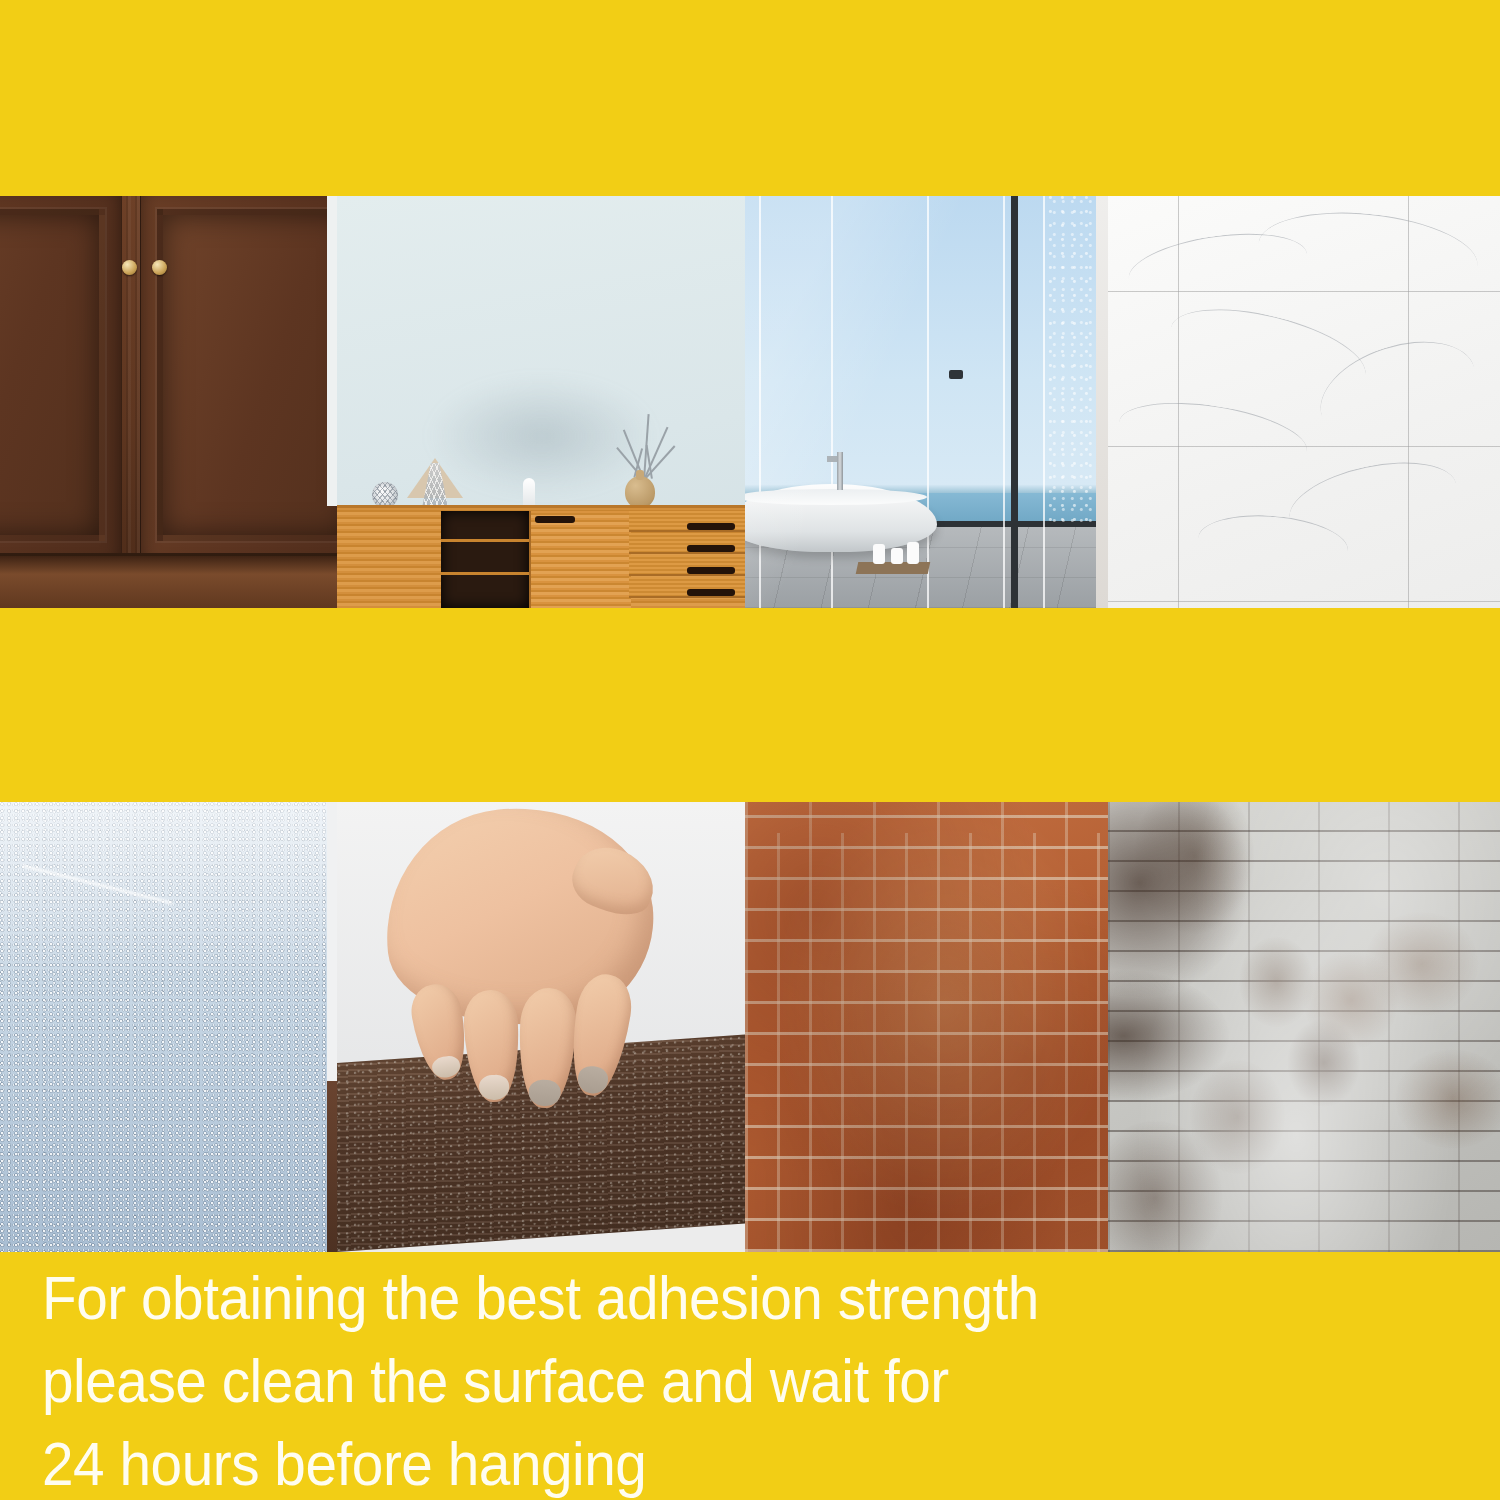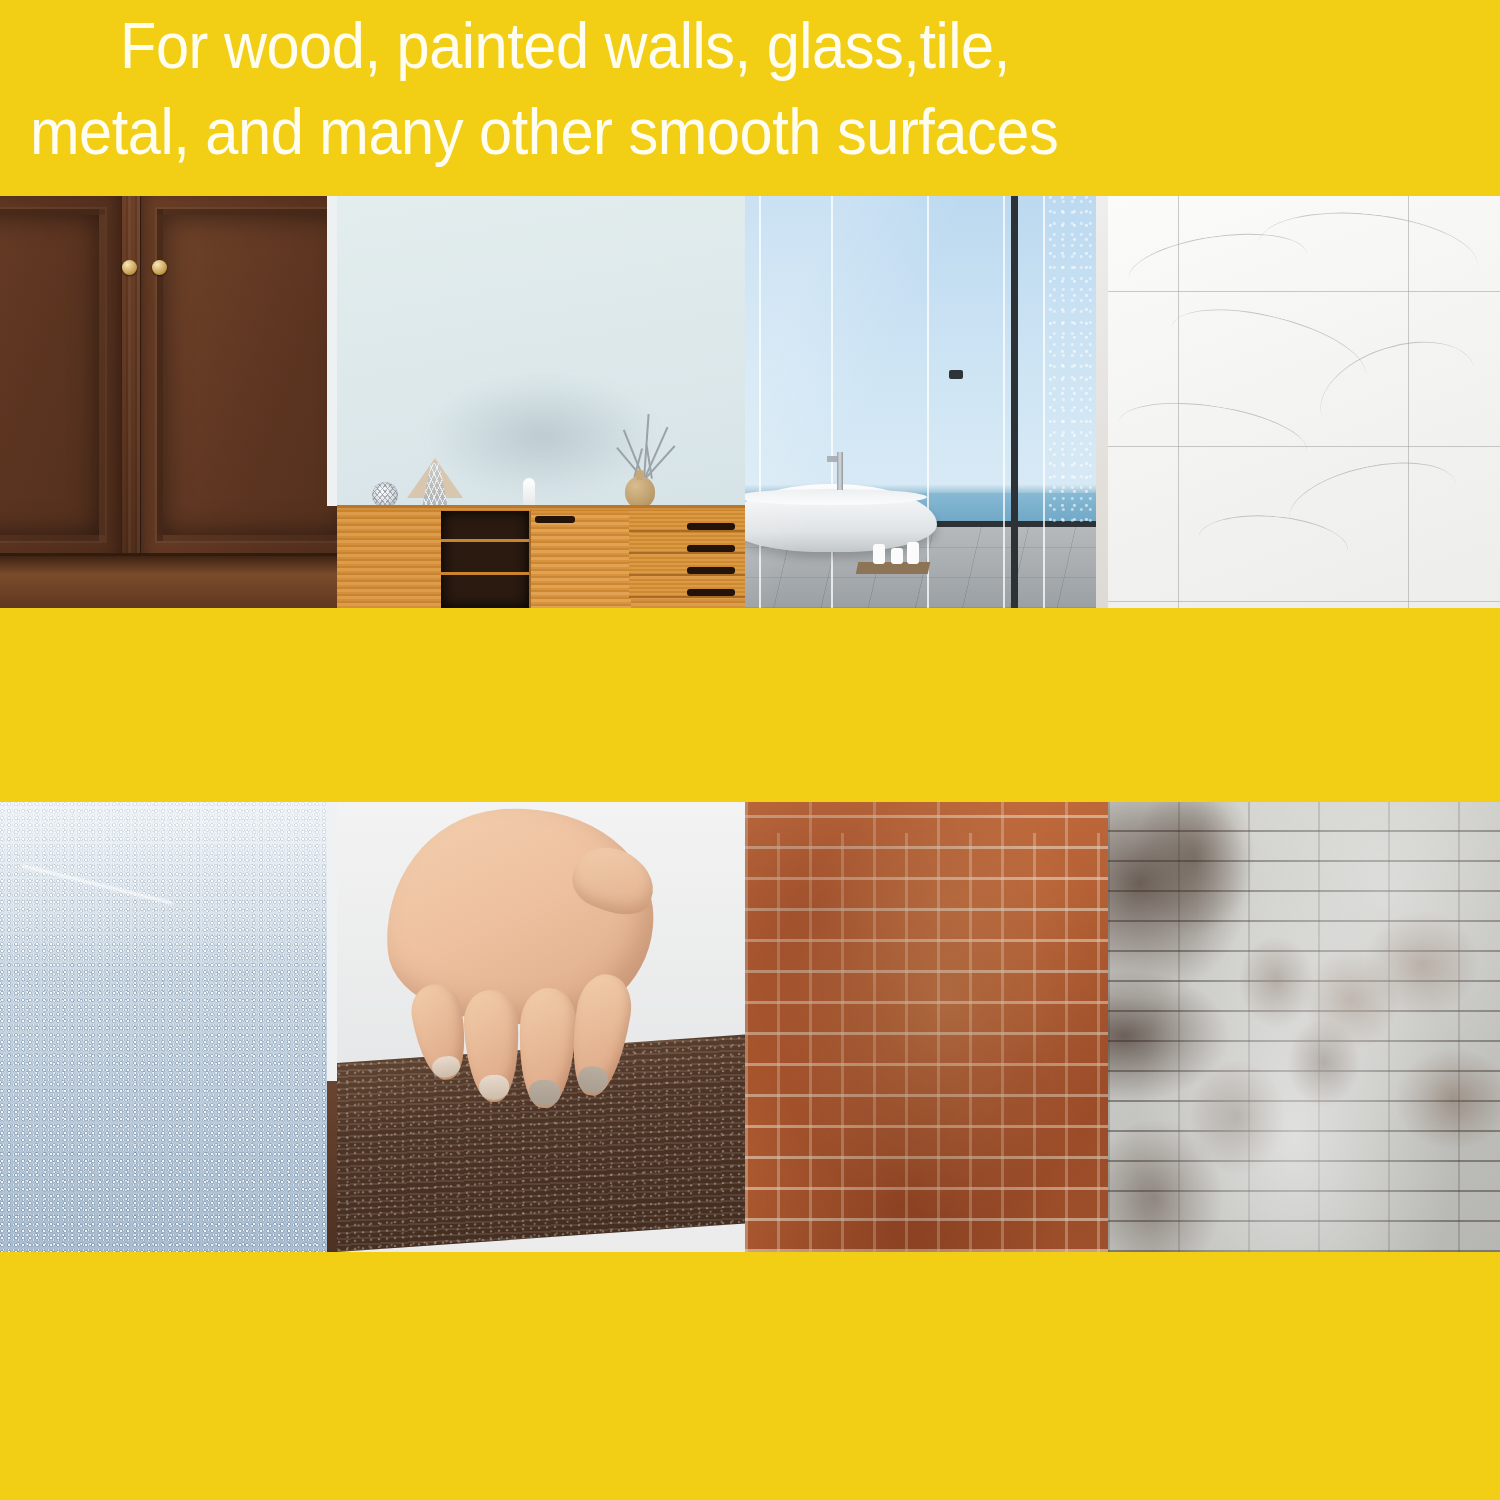--- a/index.html
+++ b/index.html
@@ -235,24 +235,20 @@
        radial-gradient(ellipse at 12% 88%, rgba(70,50,38,.55), transparent 14%);}
   .old-white{position:absolute;inset:0;mix-blend-mode:screen;opacity:.6;
      background:radial-gradient(ellipse at 48% 74%, rgba(255,255,255,.85), transparent 55%),
                 radial-gradient(ellipse at 70% 20%, rgba(255,255,255,.6), transparent 48%);}
 </style>
 </head>
 <body>
 
 <div class="sheet">
 
-  <div class="banner" id="banner-top">
-    <div class="banner-line l1">For wood, painted walls, glass,tile,</div>
-    <div class="banner-line l2">metal, and many other smooth surfaces</div>
-  </div>
 
   <div class="strip" id="strip-top">
 
     <div class="panel p-wood">
       <div class="wood-body"></div>
       <div class="wood-door wd-left">
           <div class="inset"></div>
         </div>
       <div class="wood-door wd-right">
           <div class="inset"></div>
@@ -381,14 +377,19 @@
     </div>
 
     <div class="panel p-old">
       <div class="old-base"></div>
       <div class="old-rows"></div>
       <div class="old-peel"></div>
       <div class="old-white"></div>
     </div>
   </div>
 
+  <div class="banner" id="banner-bot">
+    <div class="banner-line b1">For obtaining the best adhesion strength</div>
+    <div class="banner-line b2">please clean the surface and wait for</div>
+    <div class="banner-line b3">24 hours before hanging</div>
+  </div>
 
 </div>
 
 </body></html>

